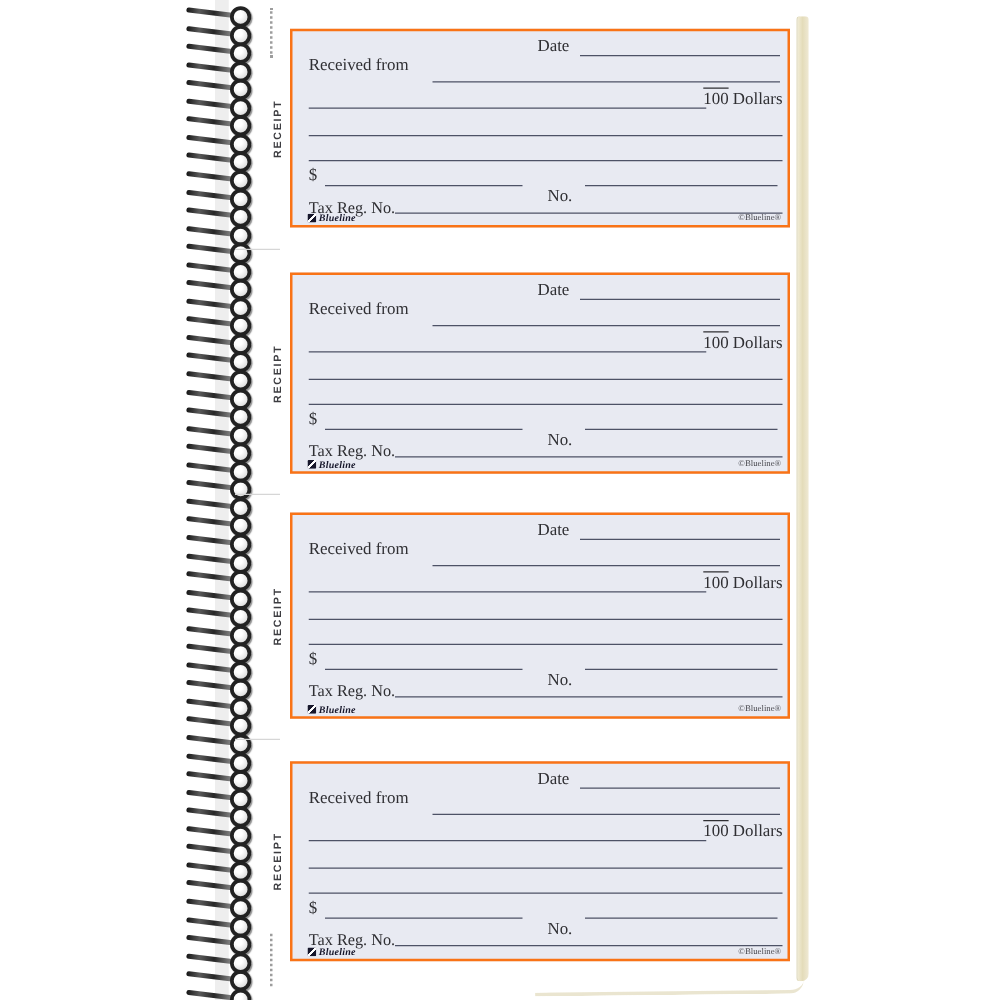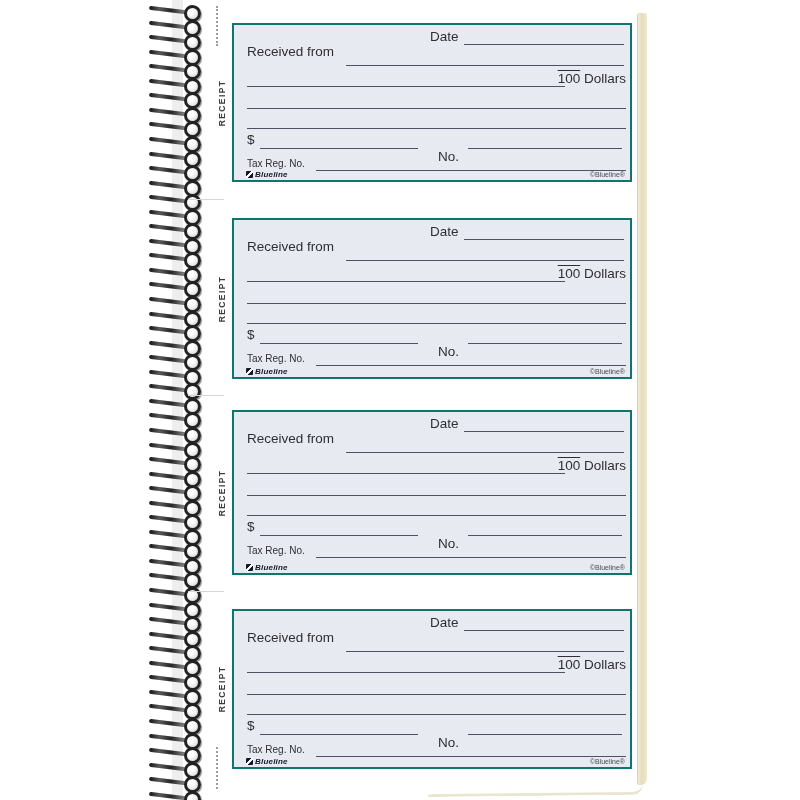--- a/index.html
+++ b/index.html
@@ -29,23 +29,23 @@
   
   .perf{position:absolute;left:216px;width:0;border-left:2px dotted #9d9d9d;}
   .perf.top{top:6px;height:40px;}
   .perf.bottom{top:747px;height:42px;}
   .sep-line{position:absolute;left:188px;width:36px;height:0;border-top:1px solid #d6d6d6;}
 
   
   .receipt{position:absolute;left:232px;width:400px;}
   .stub{position:absolute;left:-10px;top:50%;transform:translate(-50%,-50%) rotate(-90deg);
         font-size:8.5px;font-weight:700;letter-spacing:1.4px;color:#3c3c40;white-space:nowrap;}
-  .form{position:absolute;inset:0;background:#e8eaf2;border:2px solid #0f766e;}
+  .form{position:absolute;inset:0;background:#e8eaf2;border:2px solid #f97316;font-family:Liberation Serif, serif;}
   .lbl{position:absolute;color:#2f2f33;font-size:13.5px;}
-  .lbl.small{font-size:10px;}
+  .lbl.small{font-size:13px;}
   .ln{position:absolute;height:0;border-bottom:1.6px solid #4d5266;}
 
   .l-date{left:230px;right:6px;top:19px;}
   .t-date{left:196px;top:4px;}
   .l-recv{left:112px;right:6px;top:40px;}
   .t-recv{left:13px;top:19px;}
   .l-dollars{left:13px;width:318px;top:61px;}
   .t-dollars{position:absolute;right:4px;top:46px;color:#2f2f33;font-size:13.5px;}
   .t-dollars .frac{text-decoration:overline;}
   .l-b1{left:13px;right:4px;top:83px;}

